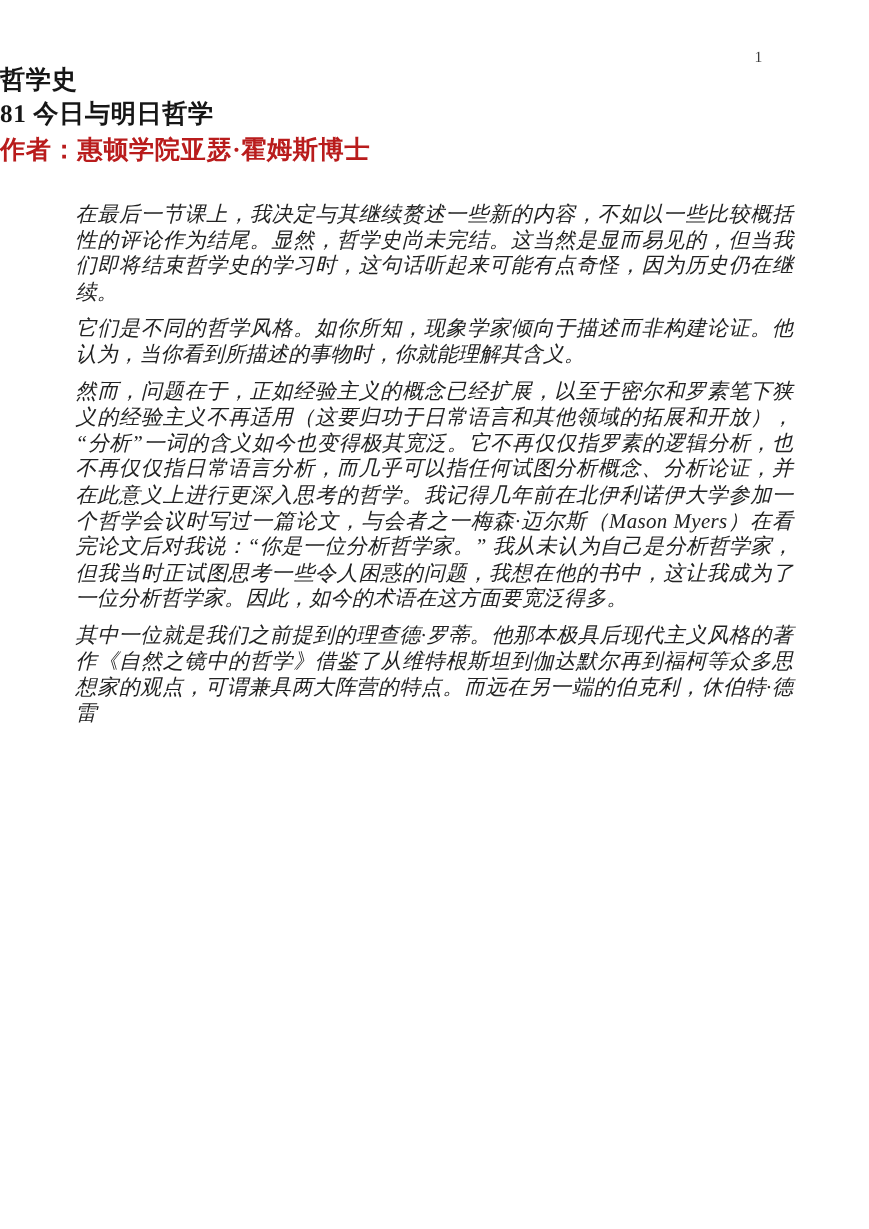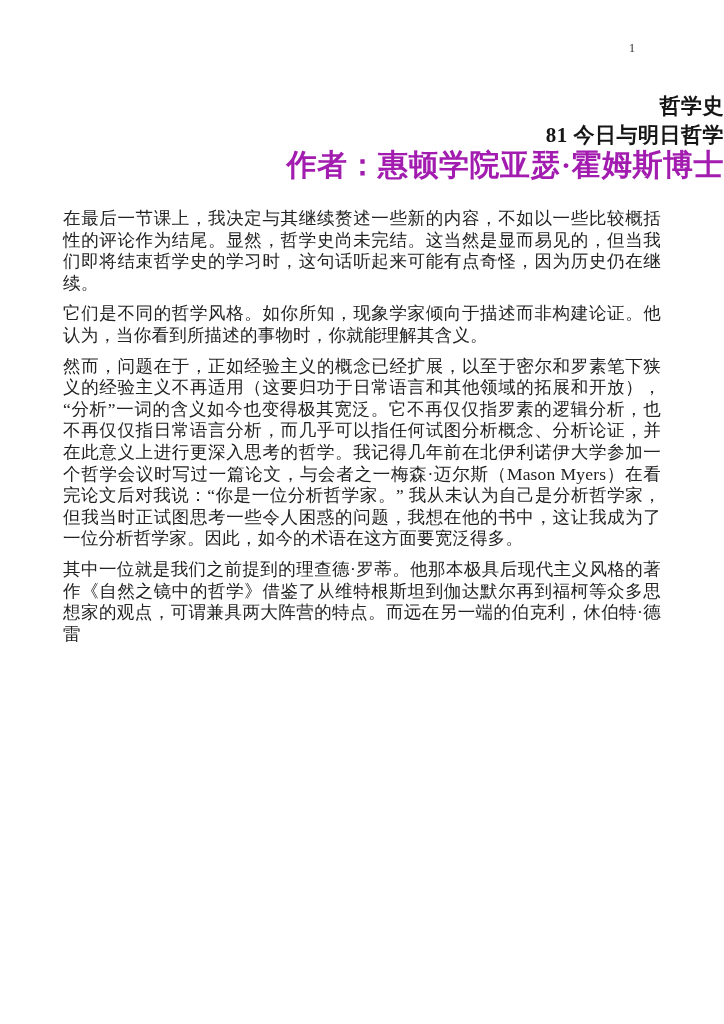--- a/index.html
+++ b/index.html
@@ -19,42 +19,43 @@
     position: absolute;
     top: 40px;
     left: 624px;
     width: 16px;
     text-align: center;
     font-size: 13px;
     color: #3a3a3a;
     font-family: "Liberation Serif", serif;
   }
   .doc-header {
-    padding-top: 92px;
-    text-align: right;
+    padding-top: 52px;
+    text-align: left;
     font-family: "Liberation Serif", serif;
   }
   .doc-title,
   .doc-subtitle {
     font-size: 21px;
     font-weight: 700;
     line-height: 29px;
     color: #161616;
     letter-spacing: 0.5px;
   }
   .doc-author {
-    font-size: 30px;
+    font-size: 21px;
     font-weight: 700;
     line-height: 30px;
-    color: #a21caf;
+    color: #b91c1c;
     letter-spacing: 0.5px;
   }
   .doc-content {
     margin: 28px 43px 0 63px;
     width: 598px;
+    font-style: italic;
   }
   .doc-content p {
     font-size: 17.5px;
     line-height: 21.6px;
     margin: 0 0 9px 0;
     text-align: justify;
     color: #222222;
     letter-spacing: 0.2px;
     font-family: "Liberation Serif", serif;
   }

